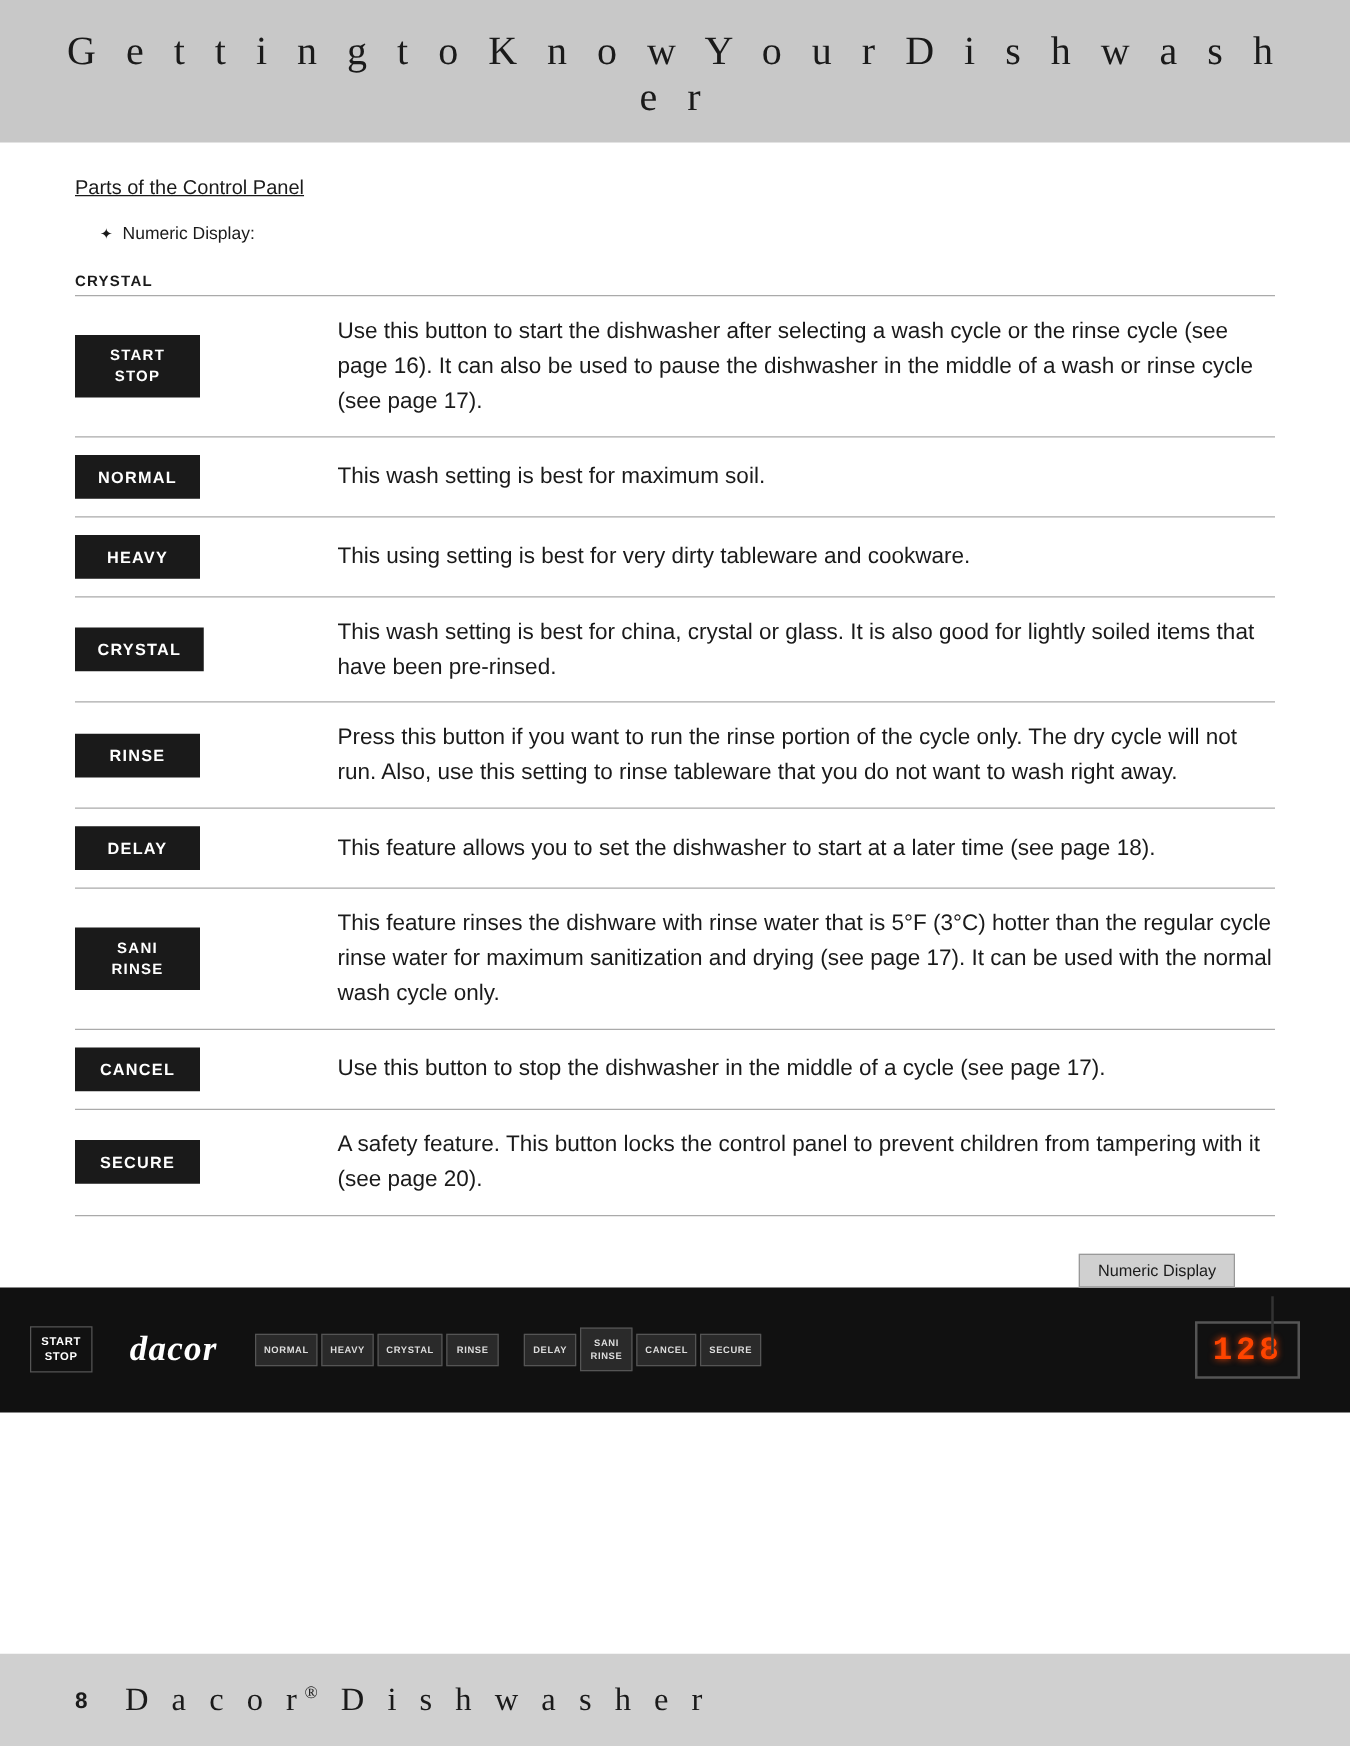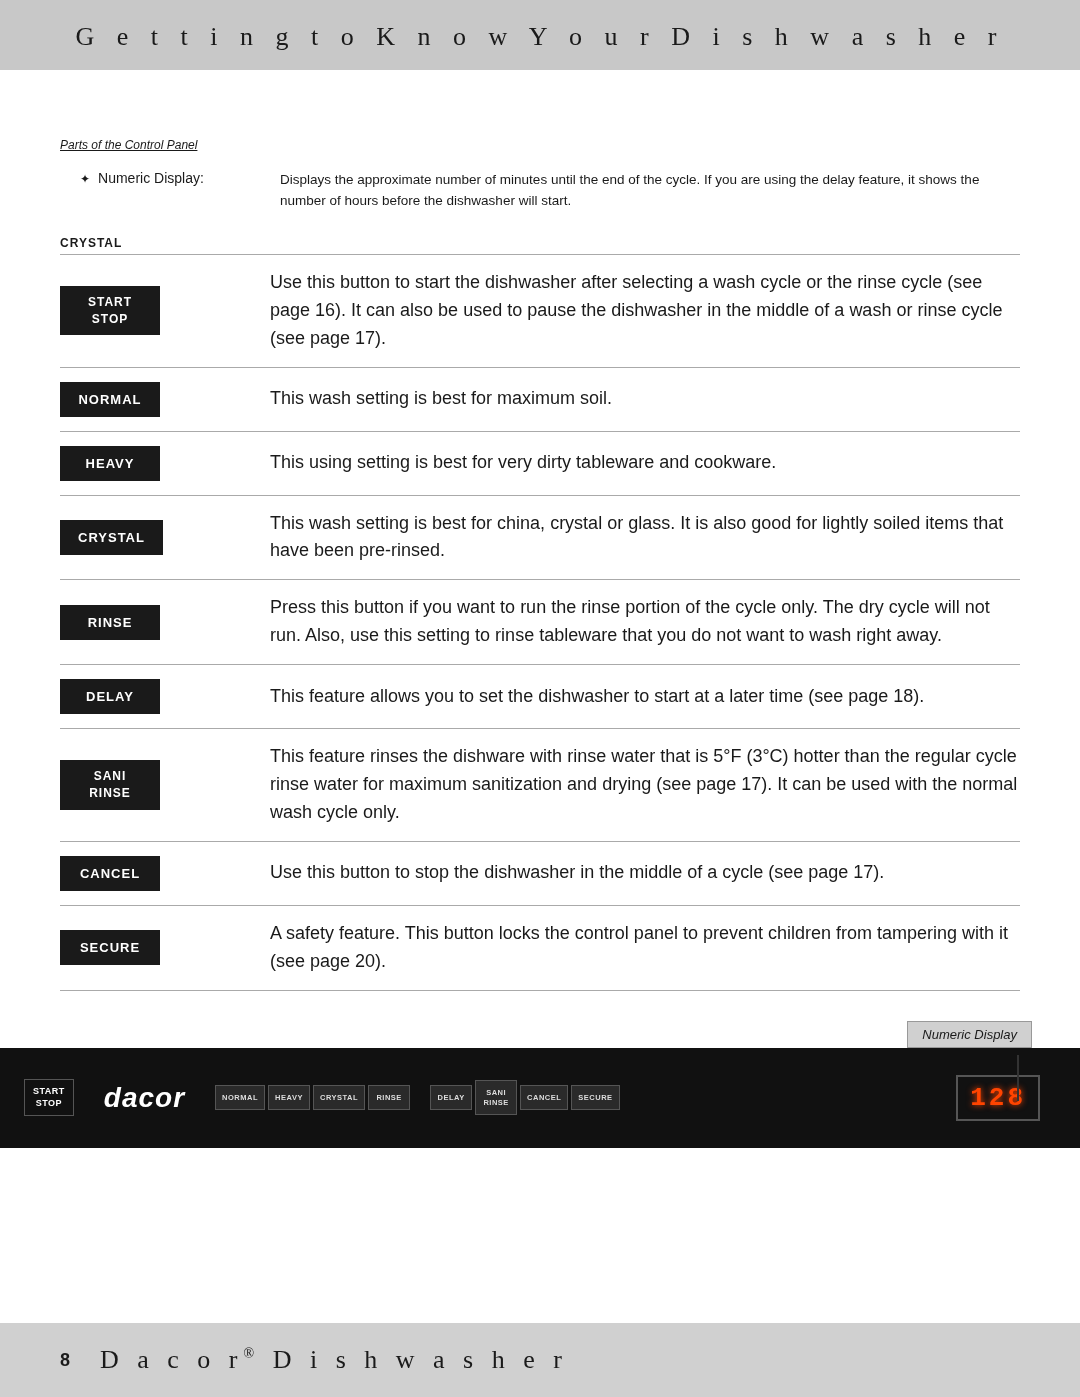--- a/index.html
+++ b/index.html
@@ -11,37 +11,35 @@
       color: #1a1a1a;
       position: relative;
     }
 
     
     .page-header {
       background: #c8c8c8;
       text-align: center;
       padding: 22px 40px 18px;
       letter-spacing: 8px;
-      font-size: 26px;
+      font-size: 32px;
       font-weight: normal;
     }
 
     
     .main-content {
       padding: 28px 60px 0 60px;
     }
 
     
     .section-title {
-      font-size: 12px;
+      font-size: 16px;
       text-decoration: underline;
-      font-style: italic;
       margin-bottom: 18px;
       font-family: Arial, sans-serif;
-      margin-top: 40px;
     }
 
     
     .numeric-display-row {
       display: flex;
       align-items: flex-start;
       margin-bottom: 24px;
       padding-left: 20px;
     }
     .bullet-label {
@@ -127,23 +125,22 @@
       margin-top: 30px;
       position: relative;
       padding-right: 0;
     }
 
     .numeric-display-callout {
       display: flex;
       justify-content: flex-end;
       align-items: flex-end;
       margin-bottom: 0;
-      padding-right: 48px;
-      position: relative;
-      font-style: italic;
+      padding-right: 92px;
+      position: relative;
     }
     .callout-box {
       background: #d0d0d0;
       border: 1px solid #999;
       padding: 5px 14px;
       font-size: 13px;
       font-family: Arial, sans-serif;
       position: relative;
       z-index: 2;
     }
@@ -176,21 +173,21 @@
       font-weight: bold;
       font-family: Arial, sans-serif;
       text-align: center;
       padding: 6px 8px;
       line-height: 1.3;
       letter-spacing: 0.5px;
     }
 
     .cp-brand {
       color: #fff;
-      font-family: Liberation Sans, sans-serif;
+      font-family: Liberation Serif, serif;
       font-size: 28px;
       font-style: italic;
       font-weight: bold;
       letter-spacing: 1px;
       margin: 16px 10px;
     }
 
     .cp-buttons-group {
       display: flex;
       gap: 3px;
@@ -259,21 +256,20 @@
 
 <div class="main-content">
 
   <div class="section-title">Parts of the Control Panel</div>
 
   <div class="numeric-display-row">
     <div class="bullet-label">
       <span class="bullet-diamond">✦</span>
       <span>Numeric Display:</span>
     </div>
-    <div class="row-desc">Displays the approximate number of minutes until the end of the cycle. If you are using the delay feature, it shows the number of hours before the dishwasher will start.</div>
   </div>
 
   <div class="buttons-label">CRYSTAL</div>
 
   <table class="buttons-table">
     <tbody id="buttons-tbody">
         <tr>
           <td class="btn-cell"><div class="btn-label-two">START<br>STOP</div></td>
           <td class="desc-cell">Use this button to start the dishwasher after selecting a wash cycle or the rinse cycle (see page 16). It can also be used to pause the dishwasher in the middle of a wash or rinse cycle (see page 17).</td>
         </tr>

